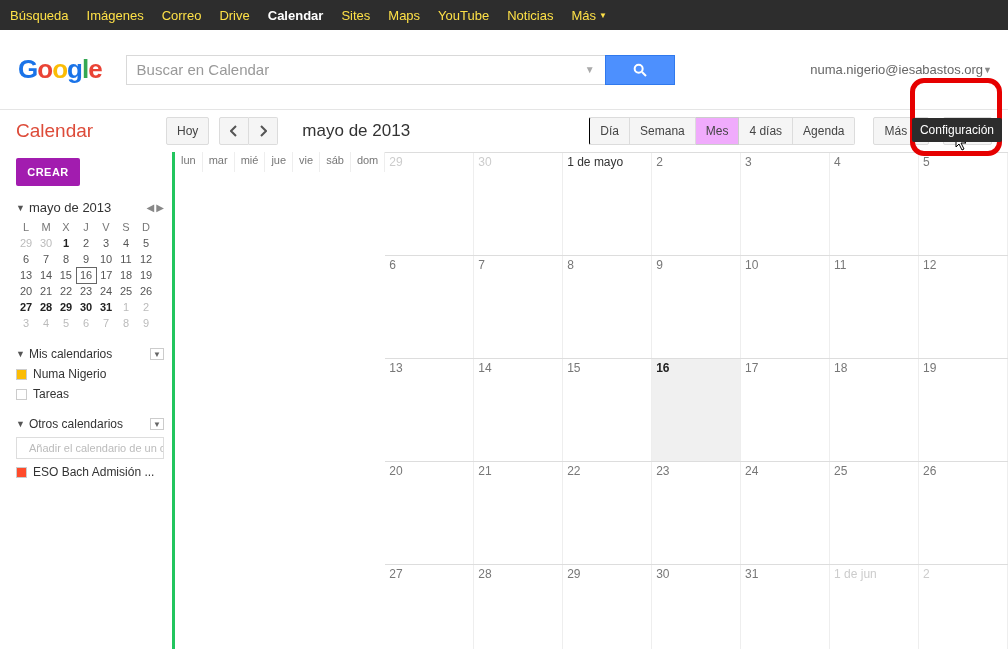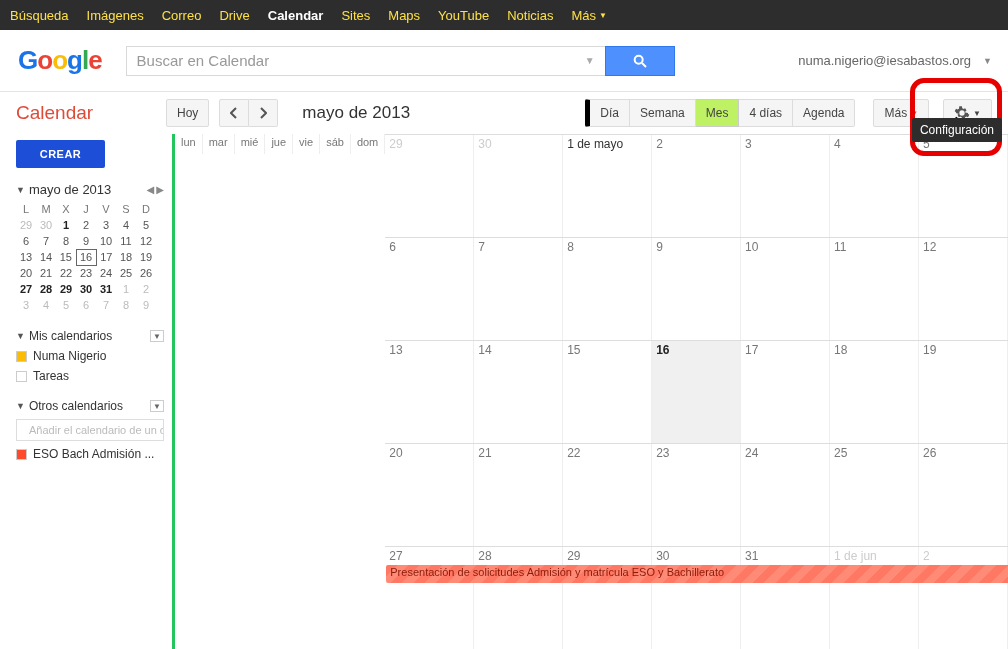--- a/index.html
+++ b/index.html
@@ -5,53 +5,53 @@
 html,body{margin:0;padding:0;font-family:Arial,sans-serif;font-size:13px;color:#222;background:#fff;width:1008px;height:649px;overflow:hidden}
 *{box-sizing:border-box}
 
 
 .topbar{background:#2d2d2d;height:30px;display:flex;align-items:center;padding:0 10px;gap:18px}
 .topbar a{color:#fde047;font-size:13px;text-decoration:none;cursor:pointer}
 .topbar a.active{color:#fff;font-weight:bold}
 .topbar .more{display:flex;align-items:center;gap:3px}
 
 
-.header{display:flex;align-items:center;height:62px;padding:8px 16px;border-bottom:1px solid #e5e5e5;gap:24px}
+.header{display:flex;align-items:center;height:80px;padding:8px 16px;border-bottom:1px solid #e5e5e5;gap:24px}
 .logo{font-size:26px;font-weight:bold;letter-spacing:-1px;padding-left:2px}
 .logo .b{color:#1a73e8}.logo .r{color:#ea4335}.logo .y{color:#fbbc05}.logo .g{color:#34a853}
 .searchwrap{display:flex;align-items:center}
 .searchbox{width:480px;height:30px;border:1px solid #d9d9d9;padding:0 10px;font-size:15px;color:#999;background:#fff;display:flex;align-items:center;justify-content:space-between}
 .searchbtn{width:70px;height:30px;background:#4d90fe;border:1px solid #3079ed;display:flex;align-items:center;justify-content:center;cursor:pointer;margin-left:-1px}
-.useremail{margin-left:auto;color:#666;font-size:13px;display:flex;align-items:center;gap:12px;cursor:pointer}
+.useremail{margin-left:auto;color:#666;font-size:13px;display:flex;align-items:center;gap:0;cursor:pointer}
 
 
 .toolbar{display:flex;align-items:center;height:42px;padding:0 16px;gap:10px}
 .app-title{color:#dd4b39;font-size:19px;width:140px}
 .tbtn{border:1px solid #dcdcdc;background:#f5f5f5;height:28px;padding:0 10px;font-size:12px;color:#444;display:flex;align-items:center;cursor:pointer;border-radius:2px}
 .navbtns{display:flex}
 .navbtns .tbtn{border-radius:0}
 .navbtns .tbtn:first-child{border-radius:2px 0 0 2px}
 .navbtns .tbtn:last-child{border-radius:0 2px 2px 0;border-left:none}
 .month-label{font-size:17px;color:#333;margin-left:14px}
 .spacer{flex:1}
 .viewbtns{display:flex}
 .viewbtns .tbtn{border-radius:0;border-left:none}
-.viewbtns .tbtn:first-child{border-left:5px solid #000000;border-radius:2px 0 0 2px}
+.viewbtns .tbtn:first-child{border-left:1px solid #000000;border-radius:2px 0 0 2px}
 .viewbtns .tbtn:last-child{border-radius:0 2px 2px 0}
-.viewbtns .tbtn.sel{background:#bef264;border-color:#ccc}
+.viewbtns .tbtn.sel{background:#f0abfc;border-color:#ccc}
 .gearbtn{position:relative}
 
 
 .highlight-ring{position:absolute;right:6px;top:78px;width:92px;height:78px;border:5px solid #e60000;border-radius:14px;z-index:50;pointer-events:none}
 .tooltip{position:absolute;right:6px;top:118px;background:#2d2d2d;color:#fff;font-size:12px;padding:5px 8px;border-radius:2px;z-index:60;white-space:nowrap}
 
 
 .body{display:flex;height:calc(649px - 30px - 62px - 42px)}
 .sidebar{width:172px;padding:6px 8px 6px 16px;font-size:12px;color:#333}
-.create-btn{background:#1d4ed8;color:#fff;font-weight:bold;font-size:11px;height:28px;width:89px;border:none;border-radius:2px;cursor:pointer;letter-spacing:0.5px;margin-bottom:14px}
+.create-btn{background:#a21caf;color:#fff;font-weight:bold;font-size:11px;height:28px;width:64px;border:none;border-radius:2px;cursor:pointer;letter-spacing:0.5px;margin-bottom:14px}
 
 .mini-head{display:flex;align-items:center;justify-content:space-between;margin-bottom:4px}
 .mini-head .lbl{font-size:13px;color:#333}
 .mini-nav{display:flex;gap:2px}
 .mini-nav span{font-size:10px;color:#888;cursor:pointer}
 .mini-cal{border-collapse:collapse;font-size:11px;color:#555}
 .mini-cal th{font-weight:normal;color:#777;width:20px;height:16px;text-align:center}
 .mini-cal td{width:20px;height:16px;text-align:center;cursor:pointer}
 .mini-cal td.dim{color:#bbb}
 .mini-cal td.bold{font-weight:bold;color:#222}
@@ -390,17 +390,16 @@
           </div>
           <div class="day">
             <span class="num">31</span>
           </div>
           <div class="day dim">
             <span class="num">1 de jun</span>
           </div>
           <div class="day dim">
             <span class="num">2</span>
           </div>
-          <div class="eventbar" style="left: 1px; right: 0px;">Presentación de solicitudes Admisión y matrícula ESO y Bachillerato</div>
         </div>
       </div>
   </div>
 </div>
 
 </body></html>

